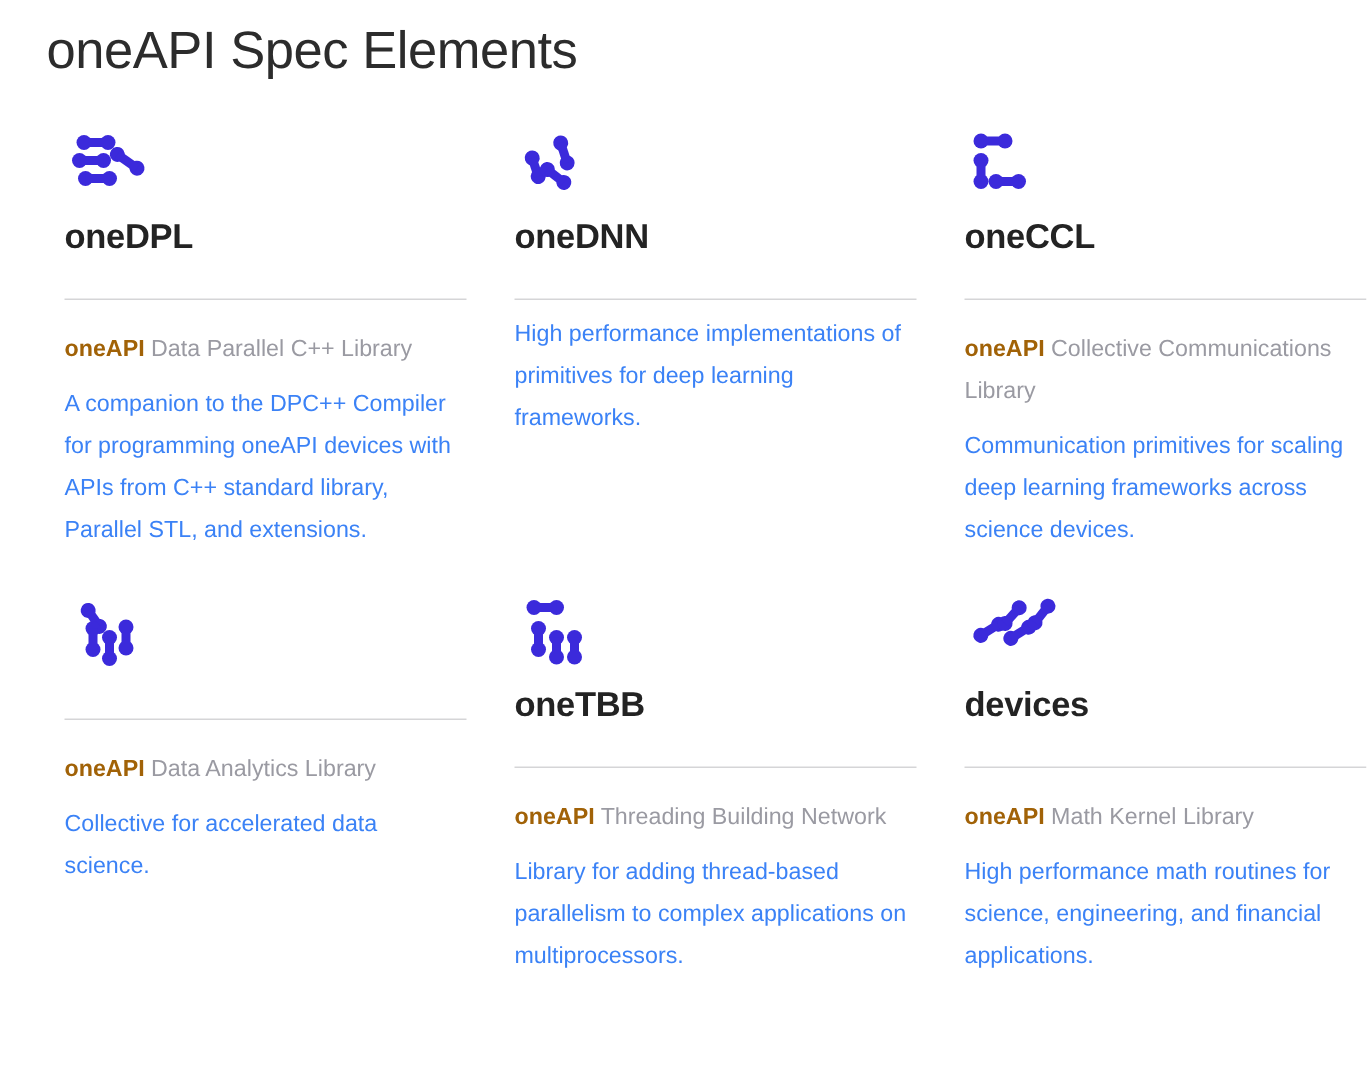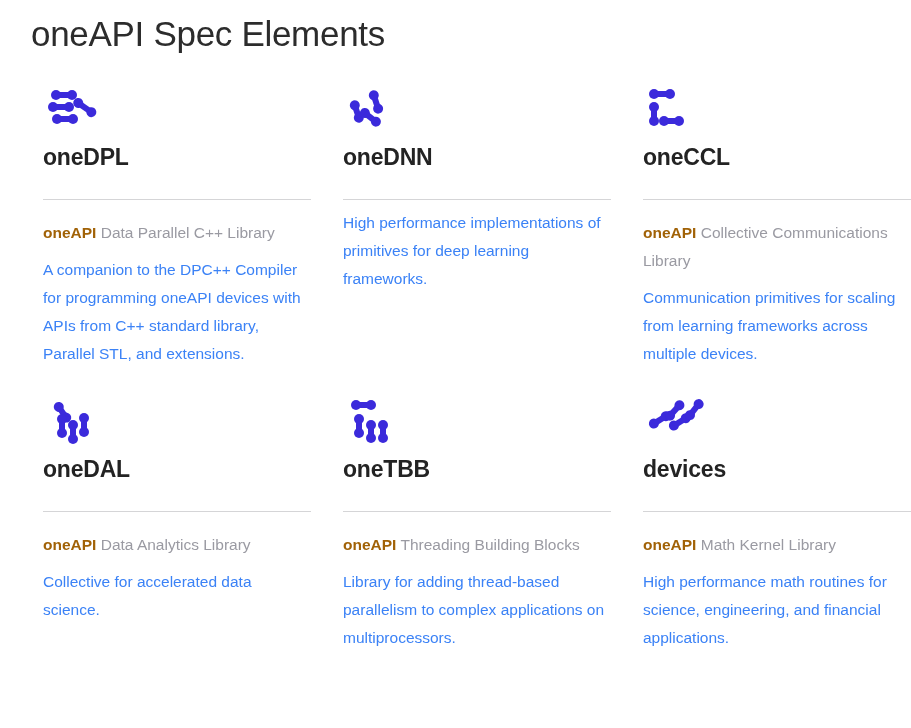--- a/index.html
+++ b/index.html
@@ -191,21 +191,21 @@
               <circle cx="5" cy="5" r="5"></circle>
                 <circle cx="20" cy="5" r="5"></circle>
               <rect x="5" y="2" width="15" height="6"></rect>
             </g>
           </g>
         </svg>
       </div>
       <div class="card-title">oneCCL</div>
       <div class="card-rule"></div>
       <div class="card-subtitle"><span class="brand">oneAPI</span> <span>Collective Communications Library</span></div>
-      <div class="card-desc">Communication primitives for scaling from learning frameworks across multiple devices.</div>
+      <div class="card-desc">Communication primitives for scaling deep learning frameworks across science devices.</div>
     </div>
 
   </div>
 
   <div class="grid row2">
 
     <div class="card">
       <div class="card-icon">
         <svg width="56" height="46" viewBox="0 0 56 46" aria-hidden="true">
           <g fill="#3b2adb">
@@ -229,21 +229,20 @@
             </g>
 
             <g transform="translate(36,15) rotate(90) translate(0,-10)">
               <circle cx="5" cy="5" r="5"></circle>
                 <circle cx="19" cy="5" r="5"></circle>
               <rect x="5" y="2" width="14" height="6"></rect>
             </g>
           </g>
         </svg>
       </div>
-      <div class="card-title">oneDAL</div>
       <div class="card-rule"></div>
       <div class="card-subtitle"><span class="brand">oneAPI</span> <span>Data Analytics Library</span></div>
       <div class="card-desc">Collective for accelerated data science.</div>
     </div>
 
     <div class="card">
       <div class="card-icon">
         <svg width="56" height="46" viewBox="0 0 56 46" aria-hidden="true">
           <g fill="#3b2adb">
 
@@ -268,21 +267,21 @@
             <g transform="translate(35,22) rotate(90) translate(0,-10)">
               <circle cx="5" cy="5" r="5"></circle>
                 <circle cx="18" cy="5" r="5"></circle>
               <rect x="5" y="2" width="13" height="6"></rect>
             </g>
           </g>
         </svg>
       </div>
       <div class="card-title">oneTBB</div>
       <div class="card-rule"></div>
-      <div class="card-subtitle"><span class="brand">oneAPI</span> <span>Threading Building Blocks</span></div>
+      <div class="card-subtitle"><span class="brand">oneAPI</span> <span>Threading Building Network</span></div>
       <div class="card-desc">Library for adding thread-based parallelism to complex applications on multiprocessors.</div>
     </div>
 
     <div class="card">
       <div class="card-icon">
         <svg width="64" height="46" viewBox="0 0 64 46" aria-hidden="true">
           <g fill="#3b2adb">
 
             <g transform="translate(4,24) rotate(-32)">
               <circle cx="5" cy="5" r="5"></circle>

